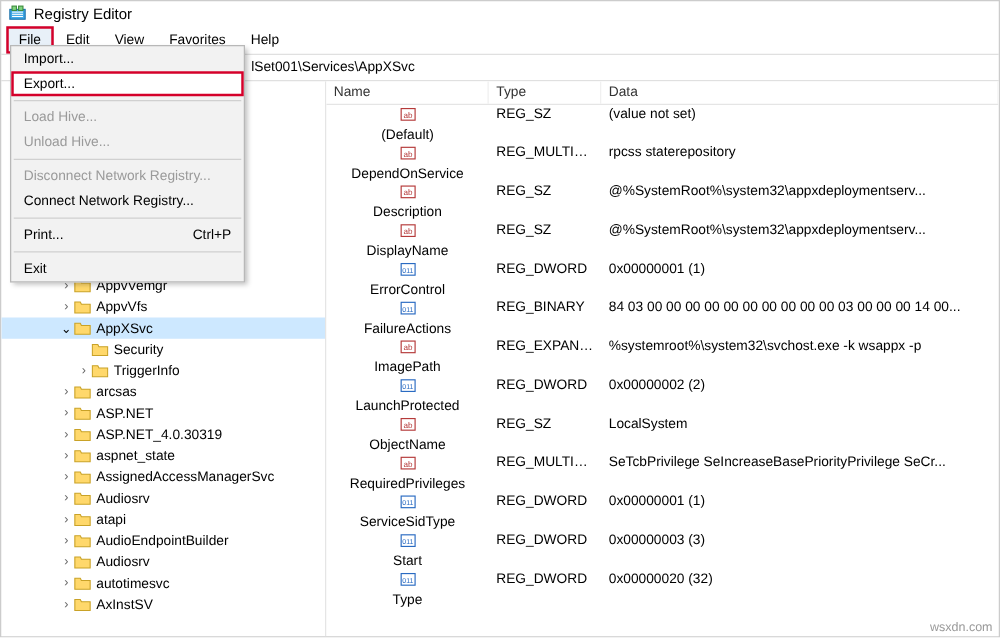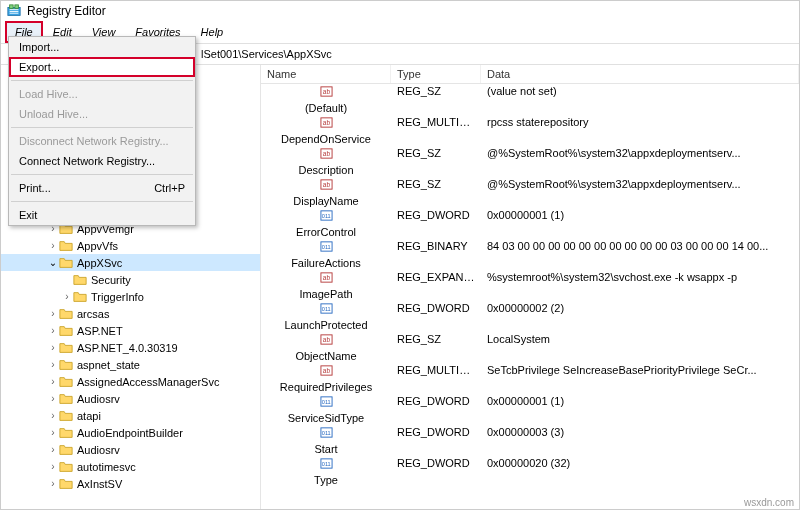--- a/index.html
+++ b/index.html
@@ -2,21 +2,21 @@
 <html><head>
 <meta charset="utf-8">
 <style>
   * { box-sizing: border-box; font-family: "Segoe UI", Tahoma, sans-serif; }
   body { margin: 0; width: 800px; height: 510px; background: #fff; overflow: hidden; font-size: 11px; color: #000; position: relative; }
   .window { width: 100%; height: 100%; display: flex; flex-direction: column; border: 1px solid #ccc; }
   .titlebar { display: flex; align-items: center; padding: 3px 6px; font-size: 12px; }
   .titlebar .app-icon { width: 14px; height: 14px; margin-right: 6px; }
   .app-icon svg { width:14px; height:14px; }
   .menubar { display: flex; padding: 0 4px; }
-  .menubar .menu-item { padding: 3px 8px; cursor: default; border:2px solid transparent;font-style:italic; }
+  .menubar .menu-item { padding: 3px 8px; cursor: default; border:2px solid transparent; }
   .menubar .menu-item.highlight { border:2px solid #d4002a; background:#e8f0f8;}
   .addressbar { height: 22px; border-top: 1px solid #e0e0e0; border-bottom: 1px solid #e0e0e0; display:flex; align-items:center;}
   .addressbar .path { padding-left: 200px; font-size: 11px; color:#000;}
   .content { flex:1; display:flex; overflow:hidden; }
   .treepane { width:260px; border-right:1px solid #e5e5e5; overflow-y:auto; overflow-x:hidden; padding-top:2px;}
   .treepane::-webkit-scrollbar, .listpane::-webkit-scrollbar { width:14px; }
   .treepane::-webkit-scrollbar-thumb, .listpane::-webkit-scrollbar-thumb { background:#c2c2c2; }
   .listpane { flex:1; overflow:auto; }
   .list-header { display:flex; border-bottom:1px solid #e5e5e5; position:sticky; top:0; background:#fff;}
   .list-header .col { padding:3px 6px; font-size:11px; color:#333; border-right:1px solid #f0f0f0;}

